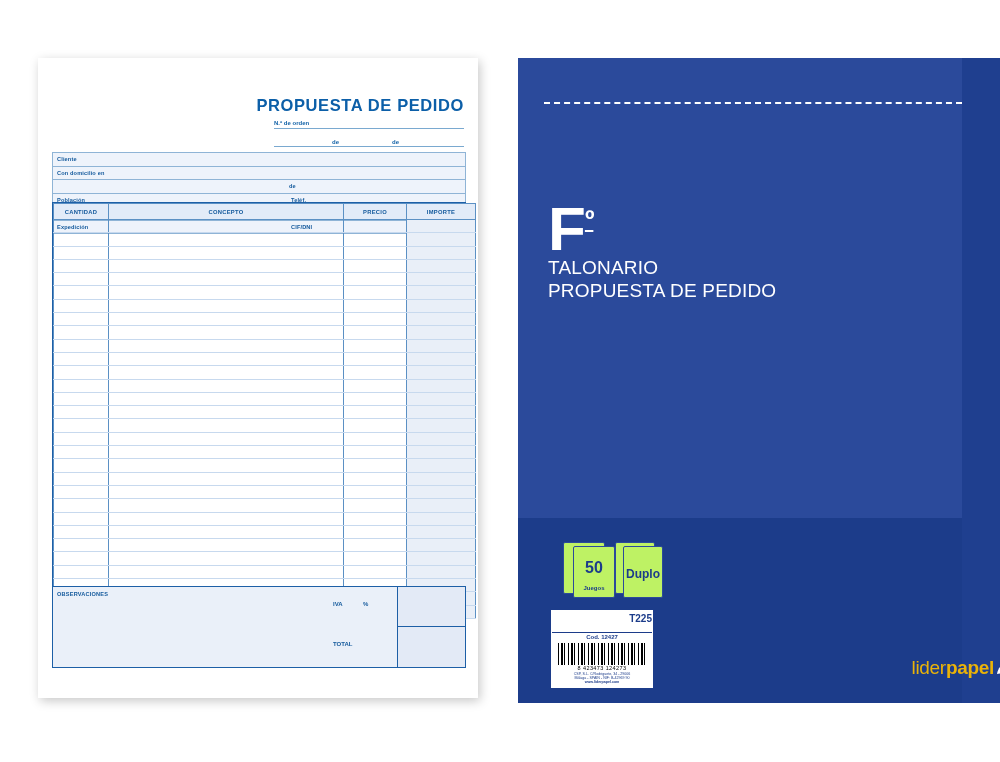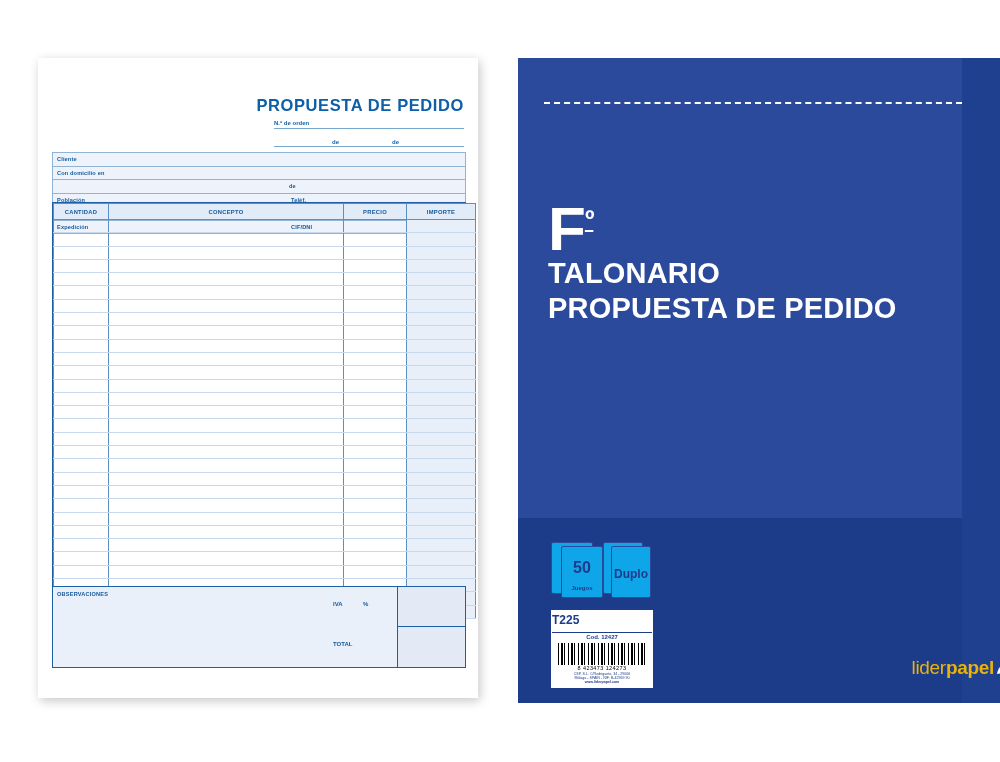--- a/index.html
+++ b/index.html
@@ -241,39 +241,40 @@
   #fo-mark sup {
     font-size: 26px;
     vertical-align: super;
     text-decoration: underline;
   }
   #cover-title {
     position: absolute;
     left: 30px;
     top: 198px;
     color: #ffffff;
-    font-size: 29px;
-    font-weight: bold;
+    font-size: 19px;
+    font-weight: normal;
     line-height: 1.22;
     letter-spacing: .2px;
   }
 
   
   #badges {
     position: absolute;
     left: 33px;
     top: 482px;
     width: 120px;
     height: 58px;
   }
   .sheet-badge {
     position: absolute;
-    background: #0ea5e9;
+    background: #bef264;
     border: 1px solid #2b4a9b;
     border-radius: 2px;
+    margin-left: 12px;
   }
   .b1 { left: 0;  top: 2px;  width: 40px; height: 50px; }
   .b2 { left: 10px; top: 6px; width: 40px; height: 50px; z-index:2;}
   .b3 { left: 52px; top: 2px; width: 38px; height: 50px; }
   .b4 { left: 60px; top: 6px; width: 38px; height: 50px; z-index:2;}
   .b-num {
     position: absolute;
     left: 0; right: 0;
     top: 12px;
     text-align: center;
@@ -315,22 +316,22 @@
     left: 0; top: 0;
     width: 100px;
     height: 22px;
     border-bottom: 1px solid #1c3c8a;
     box-sizing: border-box;
   }
   #code-ref {
     position: absolute;
     left: 0; right: 0;
     top: 2px;
-    text-align: left;
-    font-size: 12px;
+    text-align: right;
+    font-size: 10px;
     font-weight: bold;
     color: #1c3c8a;
   }
   #code-cod {
     position: absolute;
     left: 0; right: 0;
     top: 23px;
     text-align: center;
     font-size: 6px;
     font-weight: bold;

